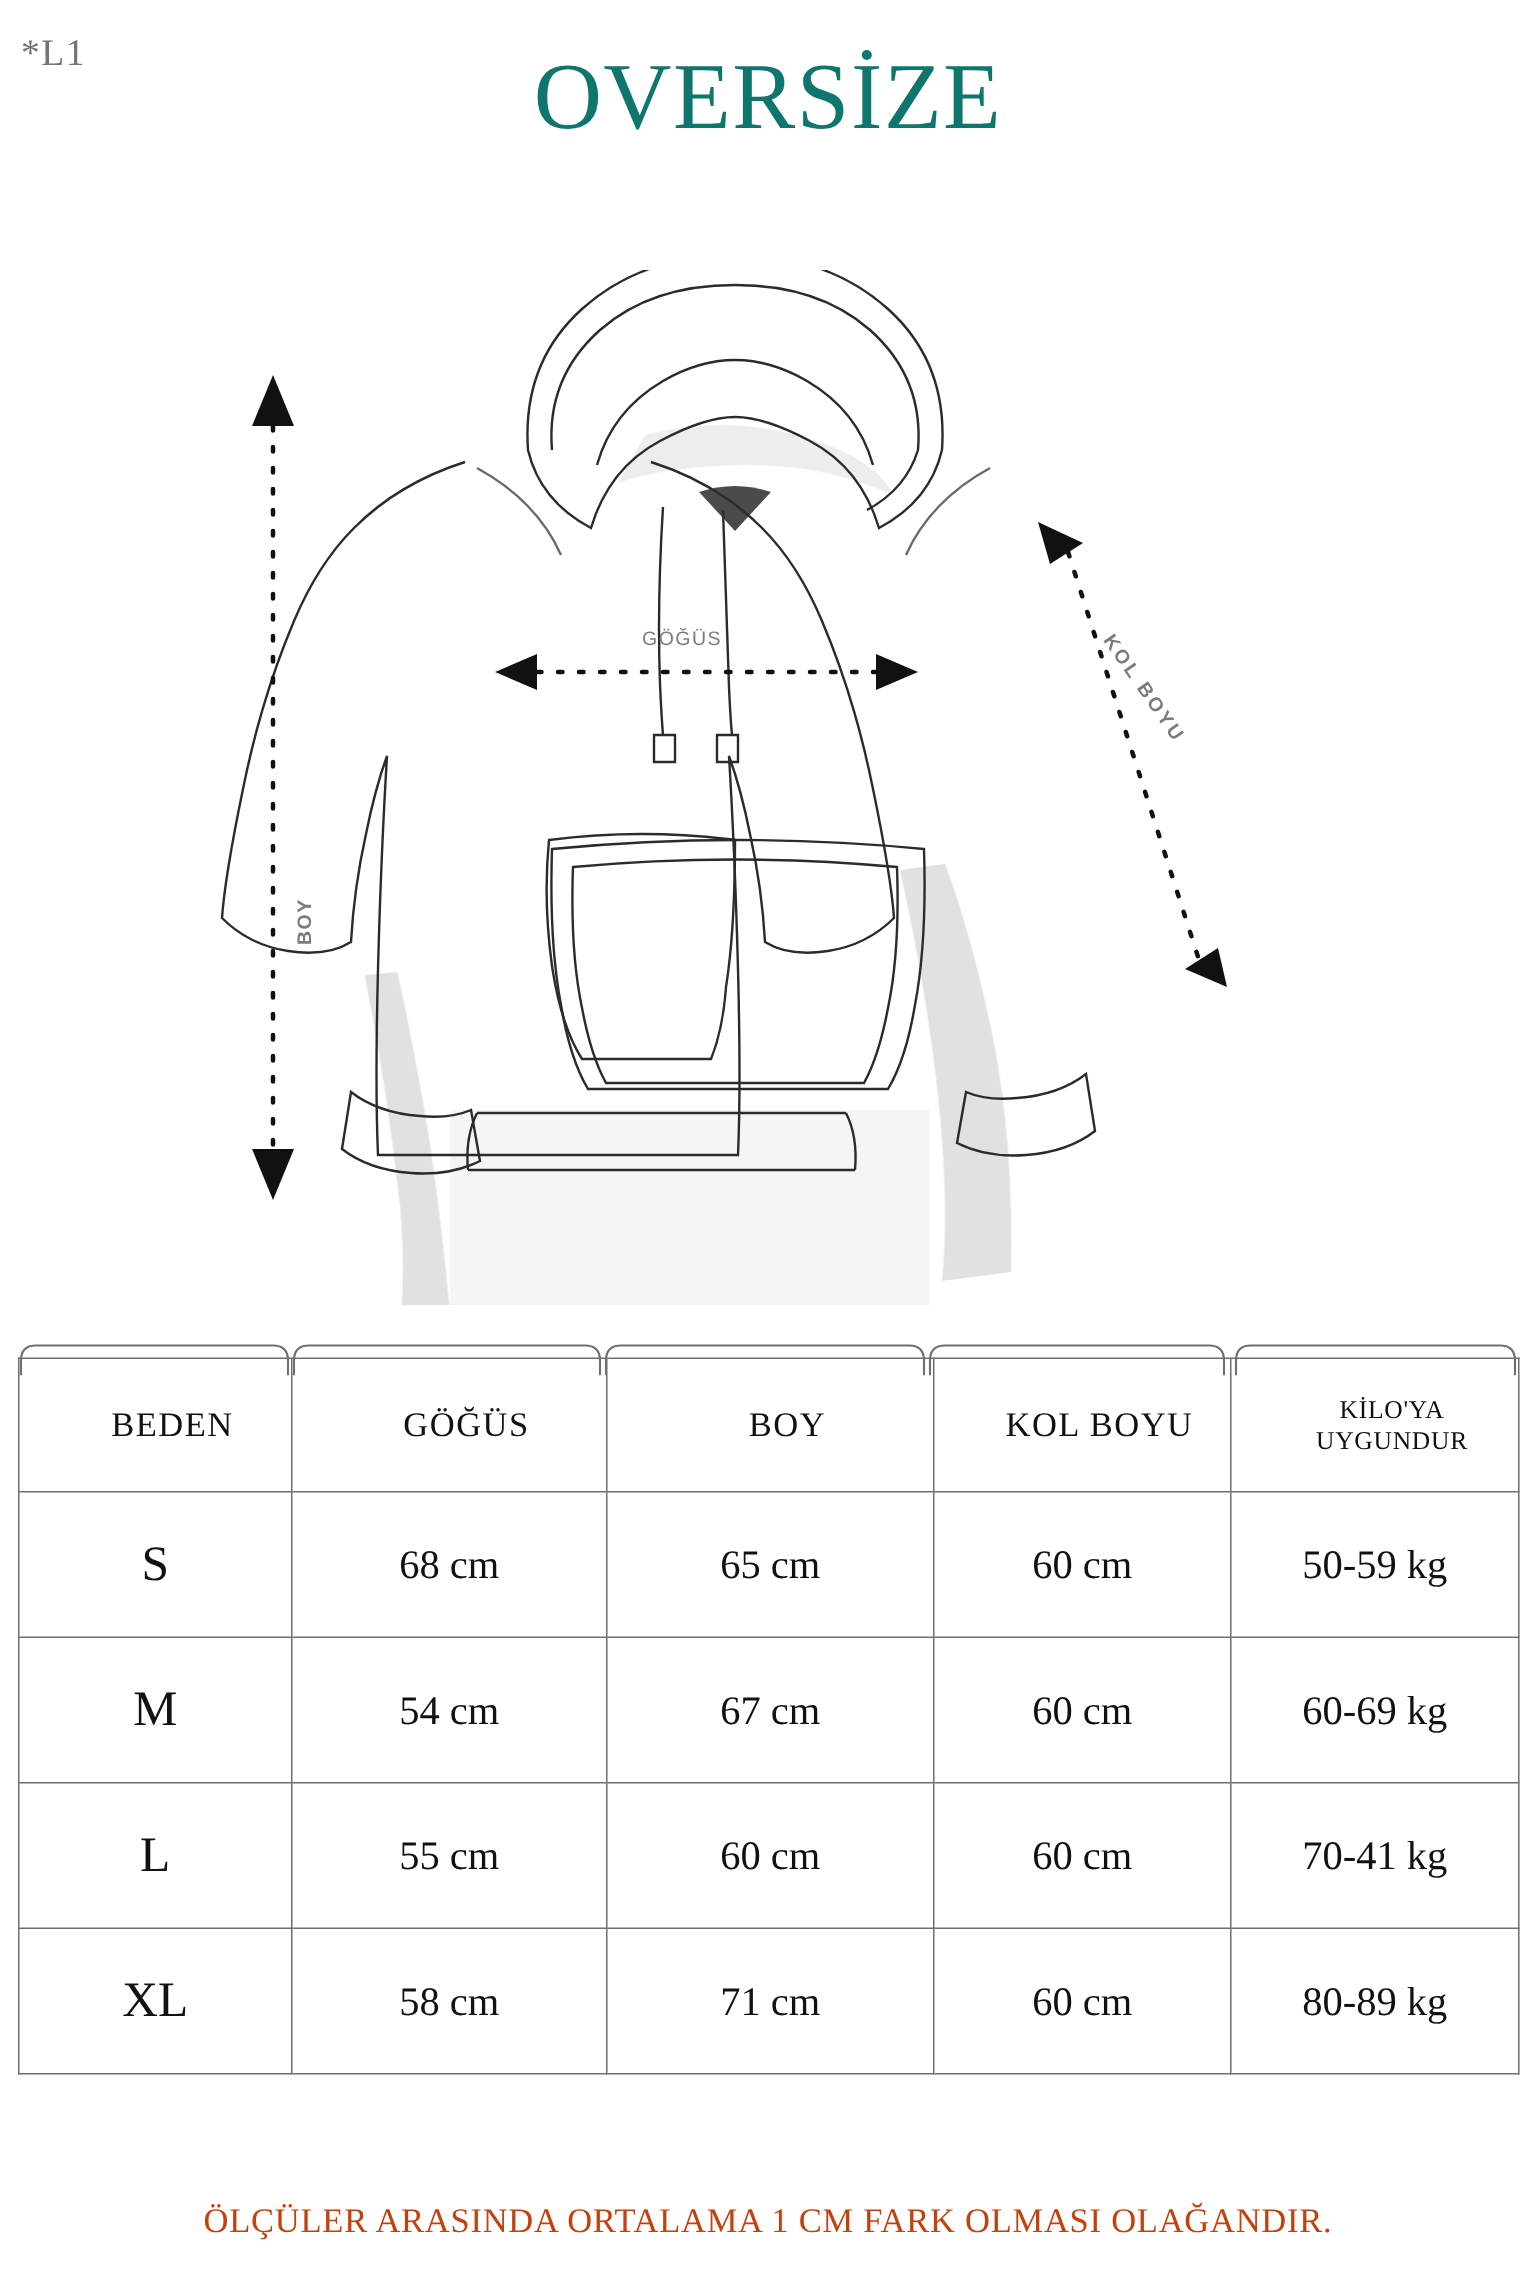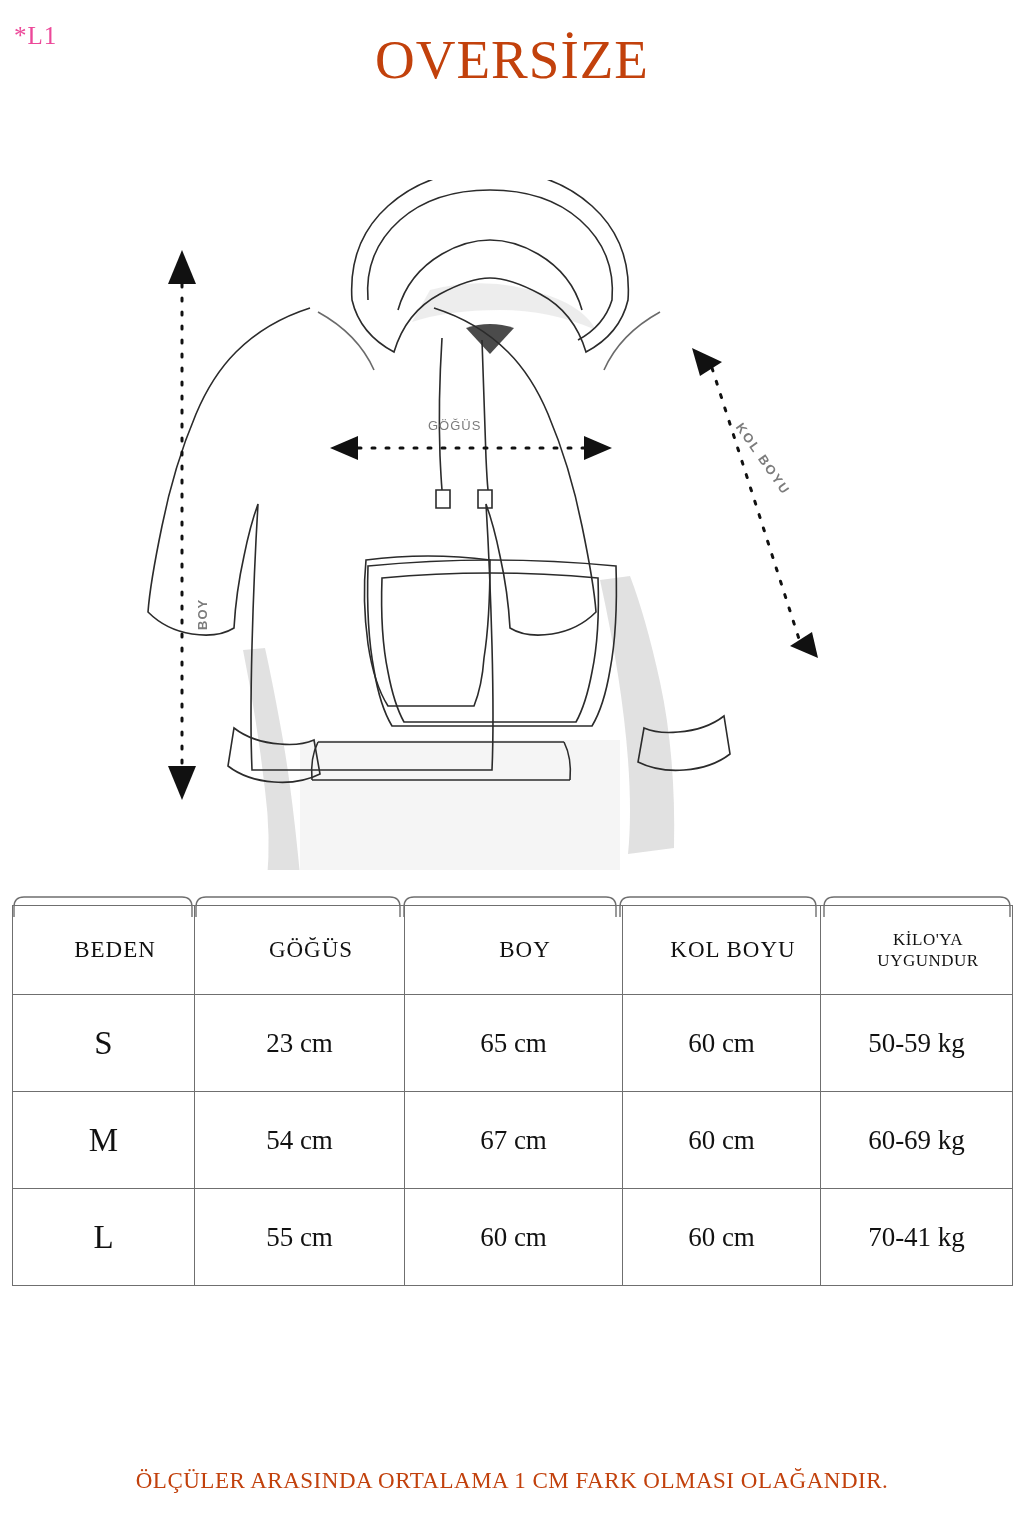--- a/index.html
+++ b/index.html
@@ -17,32 +17,32 @@
   }
 
   
   #corner-code {
     position: absolute;
     top: 22px;
     left: 14px;
     font-family: "Liberation Serif", serif;
     font-size: 25px;
     letter-spacing: 1px;
-    color: #ec4899;
+    color: #737373;
   }
   #main-title {
     position: absolute;
     top: 28px;
     left: 0;
     width: 100%;
     text-align: center;
     font-family: "Liberation Serif", serif;
-    font-size: 55px;
+    font-size: 63px;
     letter-spacing: 1px;
-    color: #c2410c;
+    color: #0f766e;
     font-weight: 400;
   }
 
   
   #illustration {
     position: absolute;
     top: 180px;
     left: 0;
     width: 1024px;
     height: 690px;
@@ -271,35 +271,42 @@
       <th>KOL BOYU</th>
       <th class="two-line">
         <span>KİLO'YA</span><br>
         <span>UYGUNDUR</span>
       </th>
     </tr>
   </thead>
   <tbody>
     <tr>
       <td class="beden-cell">S</td>
-      <td>23 cm</td>
+      <td>68 cm</td>
       <td>65 cm</td>
       <td>60  cm</td>
       <td>50-59 kg</td>
     </tr>
     <tr>
       <td class="beden-cell">M</td>
       <td>54 cm</td>
       <td>67 cm</td>
       <td>60 cm</td>
       <td>60-69 kg</td>
     </tr>
     <tr>
       <td class="beden-cell">L</td>
       <td>55 cm</td>
       <td>60 cm</td>
       <td>60 cm</td>
       <td>70-41 kg</td>
     </tr>
+    <tr>
+      <td class="beden-cell">XL</td>
+      <td>58 cm</td>
+      <td>71 cm</td>
+      <td>60 cm</td>
+      <td>80-89 kg</td>
+    </tr>
   </tbody>
 </table>
 
 <div id="footer-note">ÖLÇÜLER ARASINDA ORTALAMA 1 CM FARK OLMASI OLAĞANDIR.</div>
 
 </body></html>

